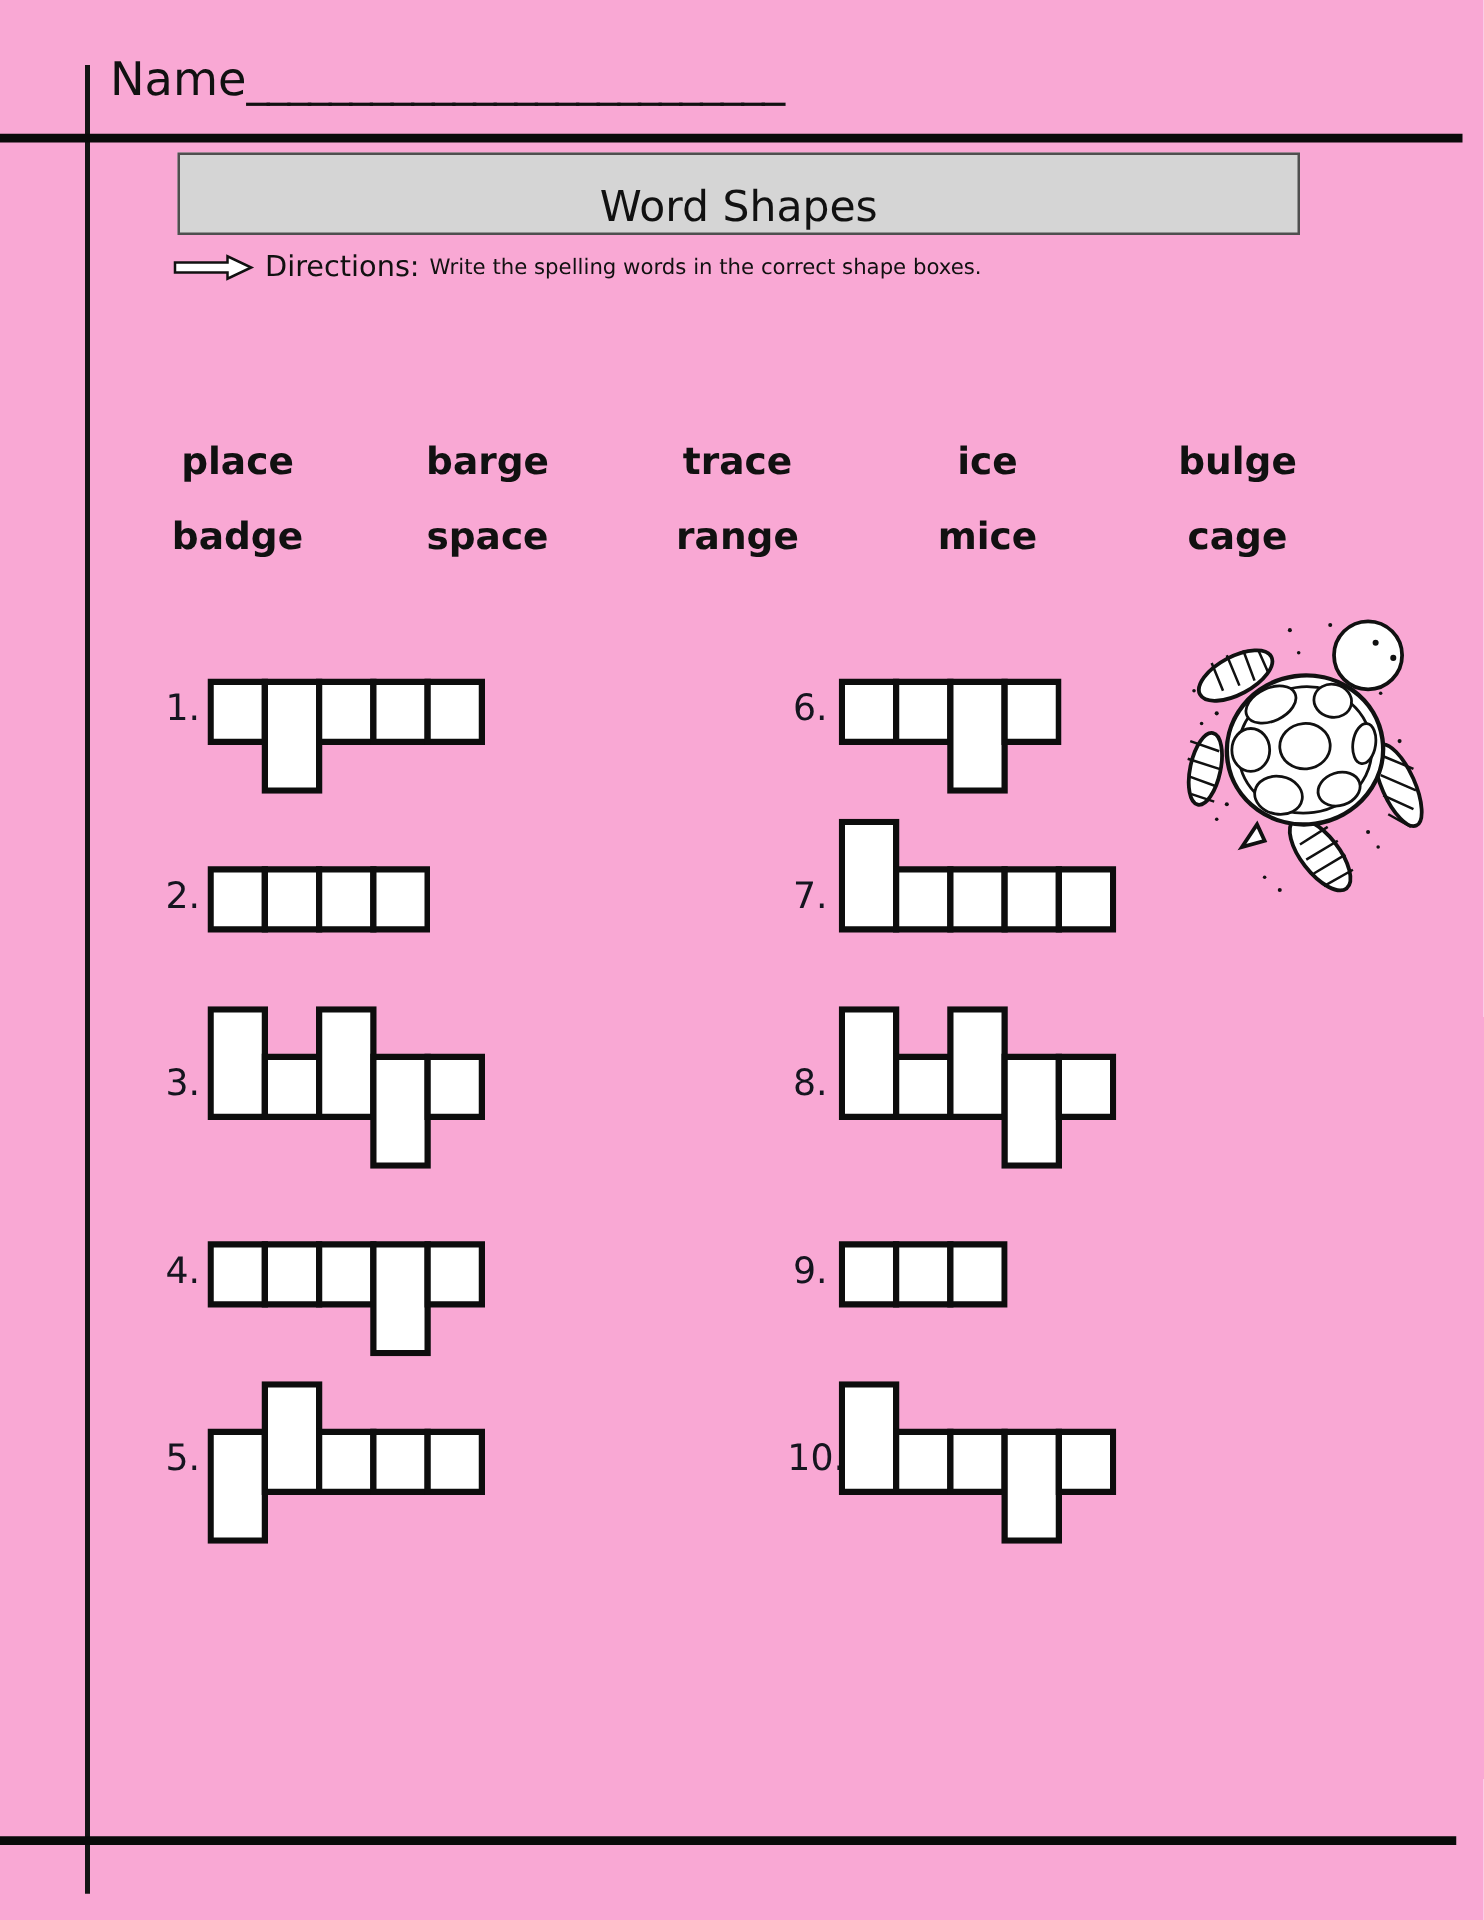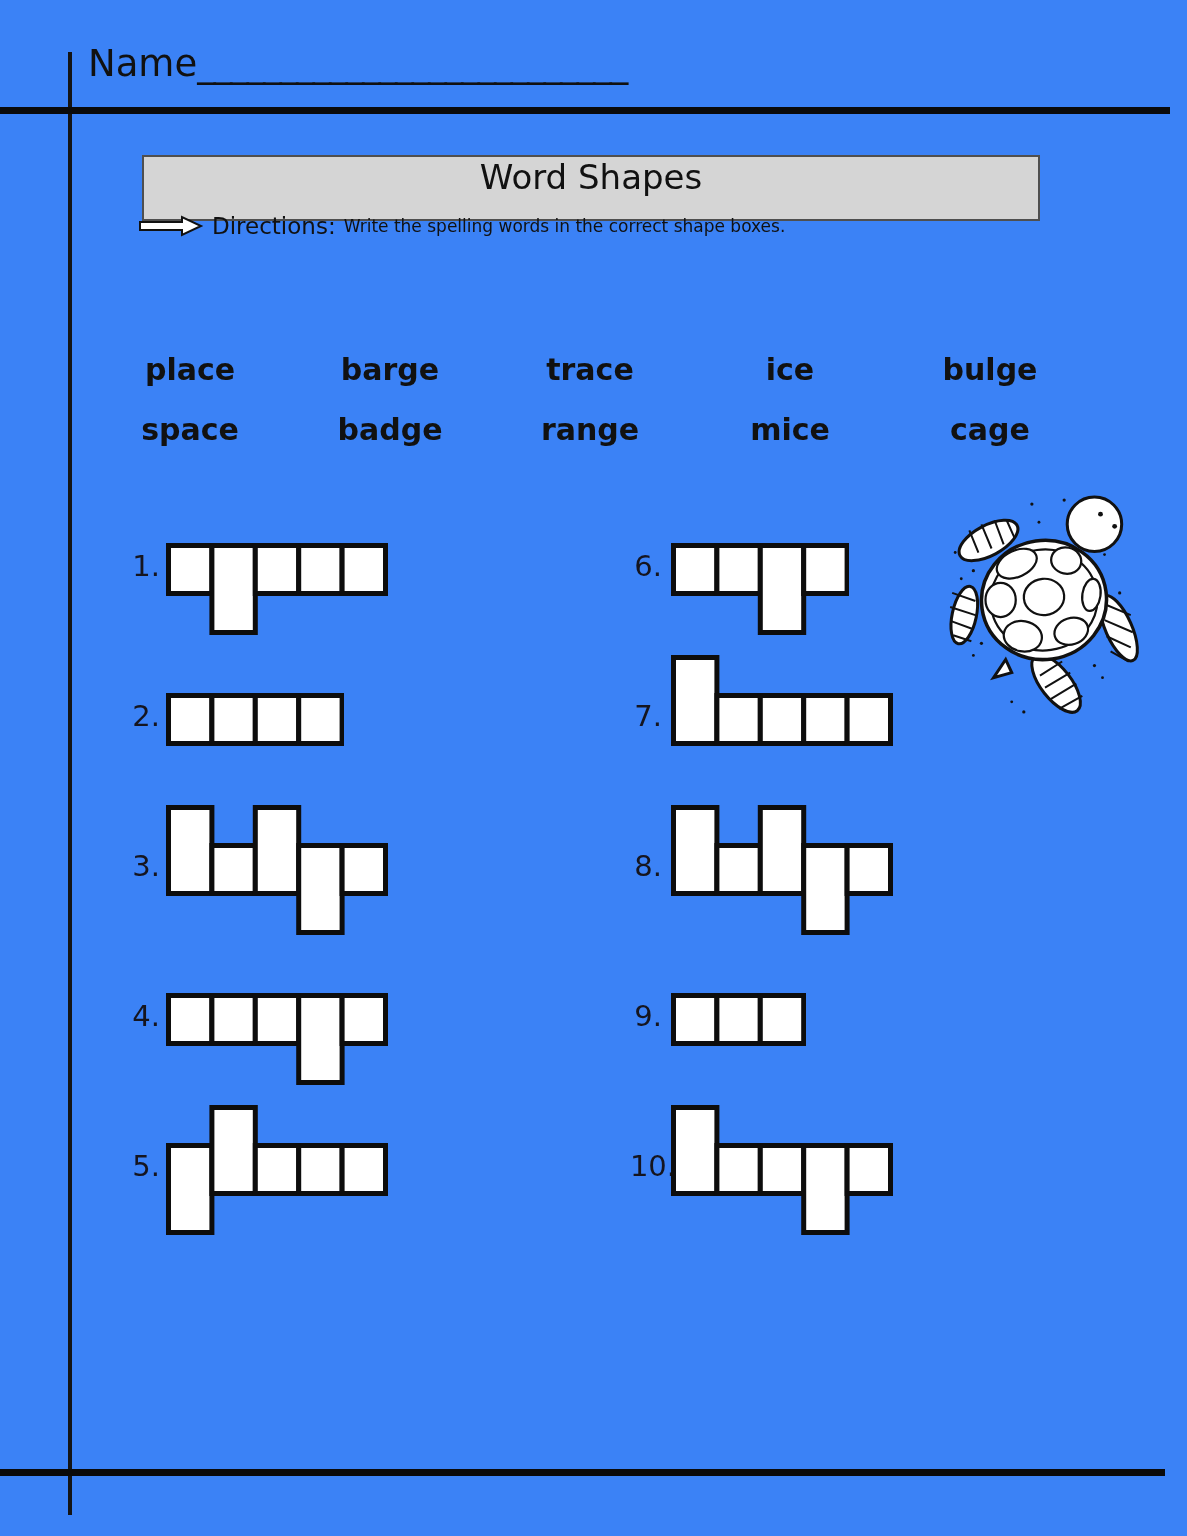--- a/index.html
+++ b/index.html
@@ -1,34 +1,34 @@
 <!DOCTYPE html>
 <html><head>
 <meta charset="utf-8">
 <style>
   html,body{margin:0;padding:0;background:#fff;}
-  .page{position:relative;width:1187px;height:1536px;background:#3b82f6;
+  .page{position:relative;width:1187px;height:1536px;background:#f9a8d4;
         font-family:"DejaVu Sans","Liberation Sans",sans-serif;color:#111;overflow:hidden;}
 
   
   .rule-v{position:absolute;left:68px;top:52px;width:4px;height:1463px;background:#141414;}
   .rule-h-top{position:absolute;left:0;top:107px;width:1170px;height:7px;background:#0a0a0a;}
   .rule-h-bottom{position:absolute;left:0;top:1469px;width:1165px;height:7px;background:#0a0a0a;}
 
   
   .name-row{position:absolute;left:88px;top:42px;font-size:37px;white-space:nowrap;}
   .name-line{letter-spacing:-2px;}
 
   
   .title-box{position:absolute;left:142px;top:122px;width:898px;height:66px;
              background:#d5d5d5;border:2px solid #4f4f4f;box-sizing:border-box;
-             display:flex;align-items:flex-start;justify-content:center;font-size:34px;margin-top:33px;}
-
-  
-  .directions{position:absolute;left:138px;top:208px;height:36px;display:flex;align-items:center;gap:8px;white-space:nowrap;}
+             display:flex;align-items:flex-end;justify-content:center;font-size:34px;}
+
+  
+  .directions{position:absolute;left:138px;top:196px;height:36px;display:flex;align-items:center;gap:8px;white-space:nowrap;}
   .dir-arrow{flex:0 0 auto;display:block;}
   .dir-label{font-size:23px;}
   .dir-text{font-size:17px;}
 
   
   .word-bank{position:absolute;left:90px;top:344px;width:1000px;}
   .word-row{display:grid;grid-template-columns:repeat(5,1fr);height:60px;line-height:52px;}
   .word-item{text-align:center;font-size:30px;font-weight:bold;}
 
   
@@ -67,22 +67,22 @@
 
   <div class="word-bank">
       <div class="word-row">
         <span class="word-item">place</span>
         <span class="word-item">barge</span>
         <span class="word-item">trace</span>
         <span class="word-item">ice</span>
         <span class="word-item">bulge</span>
       </div>
       <div class="word-row">
+        <span class="word-item">badge</span>
         <span class="word-item">space</span>
-        <span class="word-item">badge</span>
         <span class="word-item">range</span>
         <span class="word-item">mice</span>
         <span class="word-item">cage</span>
       </div>
     </div>
 
   <div id="shapes">
       <span class="shape-num" style="left: 76px; top: 549px;">1.</span>
       <div class="shape" style="left: 165.5px; top: 504.5px;">
         <svg width="222" height="130" viewBox="0 0 222 130">

